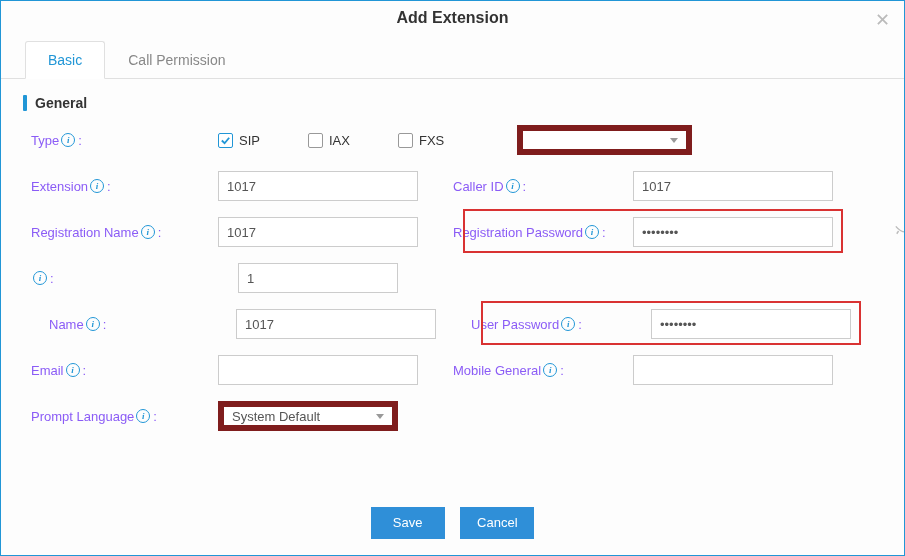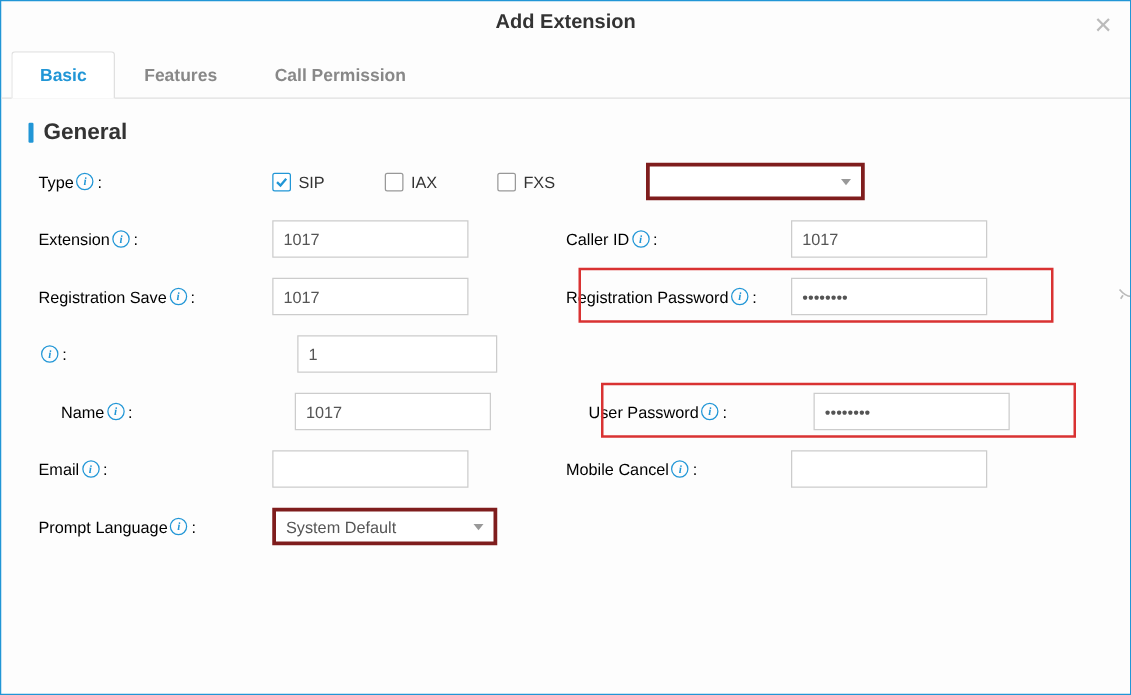--- a/index.html
+++ b/index.html
@@ -34,22 +34,21 @@
     right: 14px;
     top: 10px;
     color: #bbb;
     font-size: 18px;
     cursor: pointer;
     line-height: 1;
   }
   .tabs {
     display: flex;
     border-bottom: 1px solid #e0e0e0;
-    padding: 0 8px;
-    font-weight: bold;
+    padding: 0 24px;
   }
   .tab {
     padding: 10px 22px 10px 22px;
     color: #888;
     cursor: pointer;
     font-size: 14px;
     border: 1px solid transparent;
     border-bottom: none;
     margin-bottom: -1px;
     background: transparent;
@@ -61,21 +60,21 @@
     background: #fff;
     border-radius: 3px 3px 0 0;
   }
   .content {
     flex: 1;
     padding: 14px 22px 10px 22px;
     overflow: auto;
   }
   .section-title {
     font-weight: bold;
-    font-size: 18px;
+    font-size: 14px;
     color: #333;
     margin: 2px 0 14px 0;
     display: flex;
     align-items: center;
   }
   .section-title::before {
     content: "";
     width: 4px;
     height: 16px;
     background: #2196d6;
@@ -95,21 +94,21 @@
   }
   .col-right {
     display: flex;
     align-items: center;
     flex: 1;
     position: relative;
   }
   .label {
     width: 195px;
     padding-left: 8px;
-    color: #000000;
+    color: #8b5cf6;
     display: flex;
     align-items: center;
     flex-shrink: 0;
   }
   .col-right .label {
     width: 180px;
     padding-left: 0;
   }
   .info-icon {
     width: 14px;
@@ -124,34 +123,34 @@
     font-weight: bold;
     margin-left: 2px;
     margin-right: 2px;
     font-style: normal;
     line-height: 1;
     font-family: Georgia, serif;
   }
   .info-icon::after { content: "i"; font-style: italic; }
   .colon { margin-left: 1px; }
   .input {
-    width: 157px;
+    width: 200px;
     height: 30px;
     border: 1px solid #ccc;
     padding: 0 8px;
     font-size: 13px;
     color: #555;
     background: #fff;
     outline: none;
   }
   .input.narrow { width: 160px; }
   .select {
     width: 180px;
     height: 30px;
-    border: 3px solid #7f1d1d;
+    border: 6px solid #7f1d1d;
     padding: 0 8px;
     font-size: 13px;
     color: #555;
     background: #fff;
     display: flex;
     align-items: center;
     justify-content: space-between;
     cursor: pointer;
   }
   .select .caret {
@@ -233,21 +232,20 @@
 
 <div class="window">
 
   <div class="header">
     <span class="header-title">Add Extension</span>
     <span class="close-btn">✕</span>
   </div>
 
   <div class="tabs">
     <div class="tab active">Basic</div>
-    <div class="tab">Features</div>
     <div class="tab">Call Permission</div>
   </div>
 
   <div class="content">
 
     <div class="section-title">General</div>
 
     <div class="row type-row">
       <div class="label">
         <span>Type</span>
@@ -297,21 +295,21 @@
           <span class="info-icon"></span>
             <span class="colon">:</span>
         </div>
         <input class="input" value="1017" style="">
       </div>
     </div>
 
     <div class="row" style="position:relative;">
       <div class="col-left">
         <div class="label">
-          <span>Registration Save</span>
+          <span>Registration Name</span>
           <span class="info-icon"></span>
             <span class="colon">:</span>
         </div>
         <input class="input" value="1017" style="">
       </div>
       <div class="col-right">
         <div class="label">
           <span>Registration Password</span>
           <span class="info-icon"></span>
             <span class="colon">:</span>
@@ -364,21 +362,21 @@
       <div class="col-left">
         <div class="label">
           <span>Email</span>
           <span class="info-icon"></span>
             <span class="colon">:</span>
         </div>
         <input class="input" value="" style="">
       </div>
       <div class="col-right">
         <div class="label">
-          <span>Mobile Cancel</span>
+          <span>Mobile General</span>
           <span class="info-icon"></span>
             <span class="colon">:</span>
         </div>
         <input class="input" value="" style="">
       </div>
     </div>
 
     <div class="row">
       <div class="col-left">
         <div class="label">
@@ -388,14 +386,18 @@
         </div>
         <div class="select">
           <span>System Default</span>
           <span class="caret"></span>
         </div>
       </div>
     </div>
 
   </div>
 
+  <div class="footer">
+    <button class="btn">Save</button>
+    <button class="btn">Cancel</button>
+  </div>
 
 </div>
 
 </body></html>

